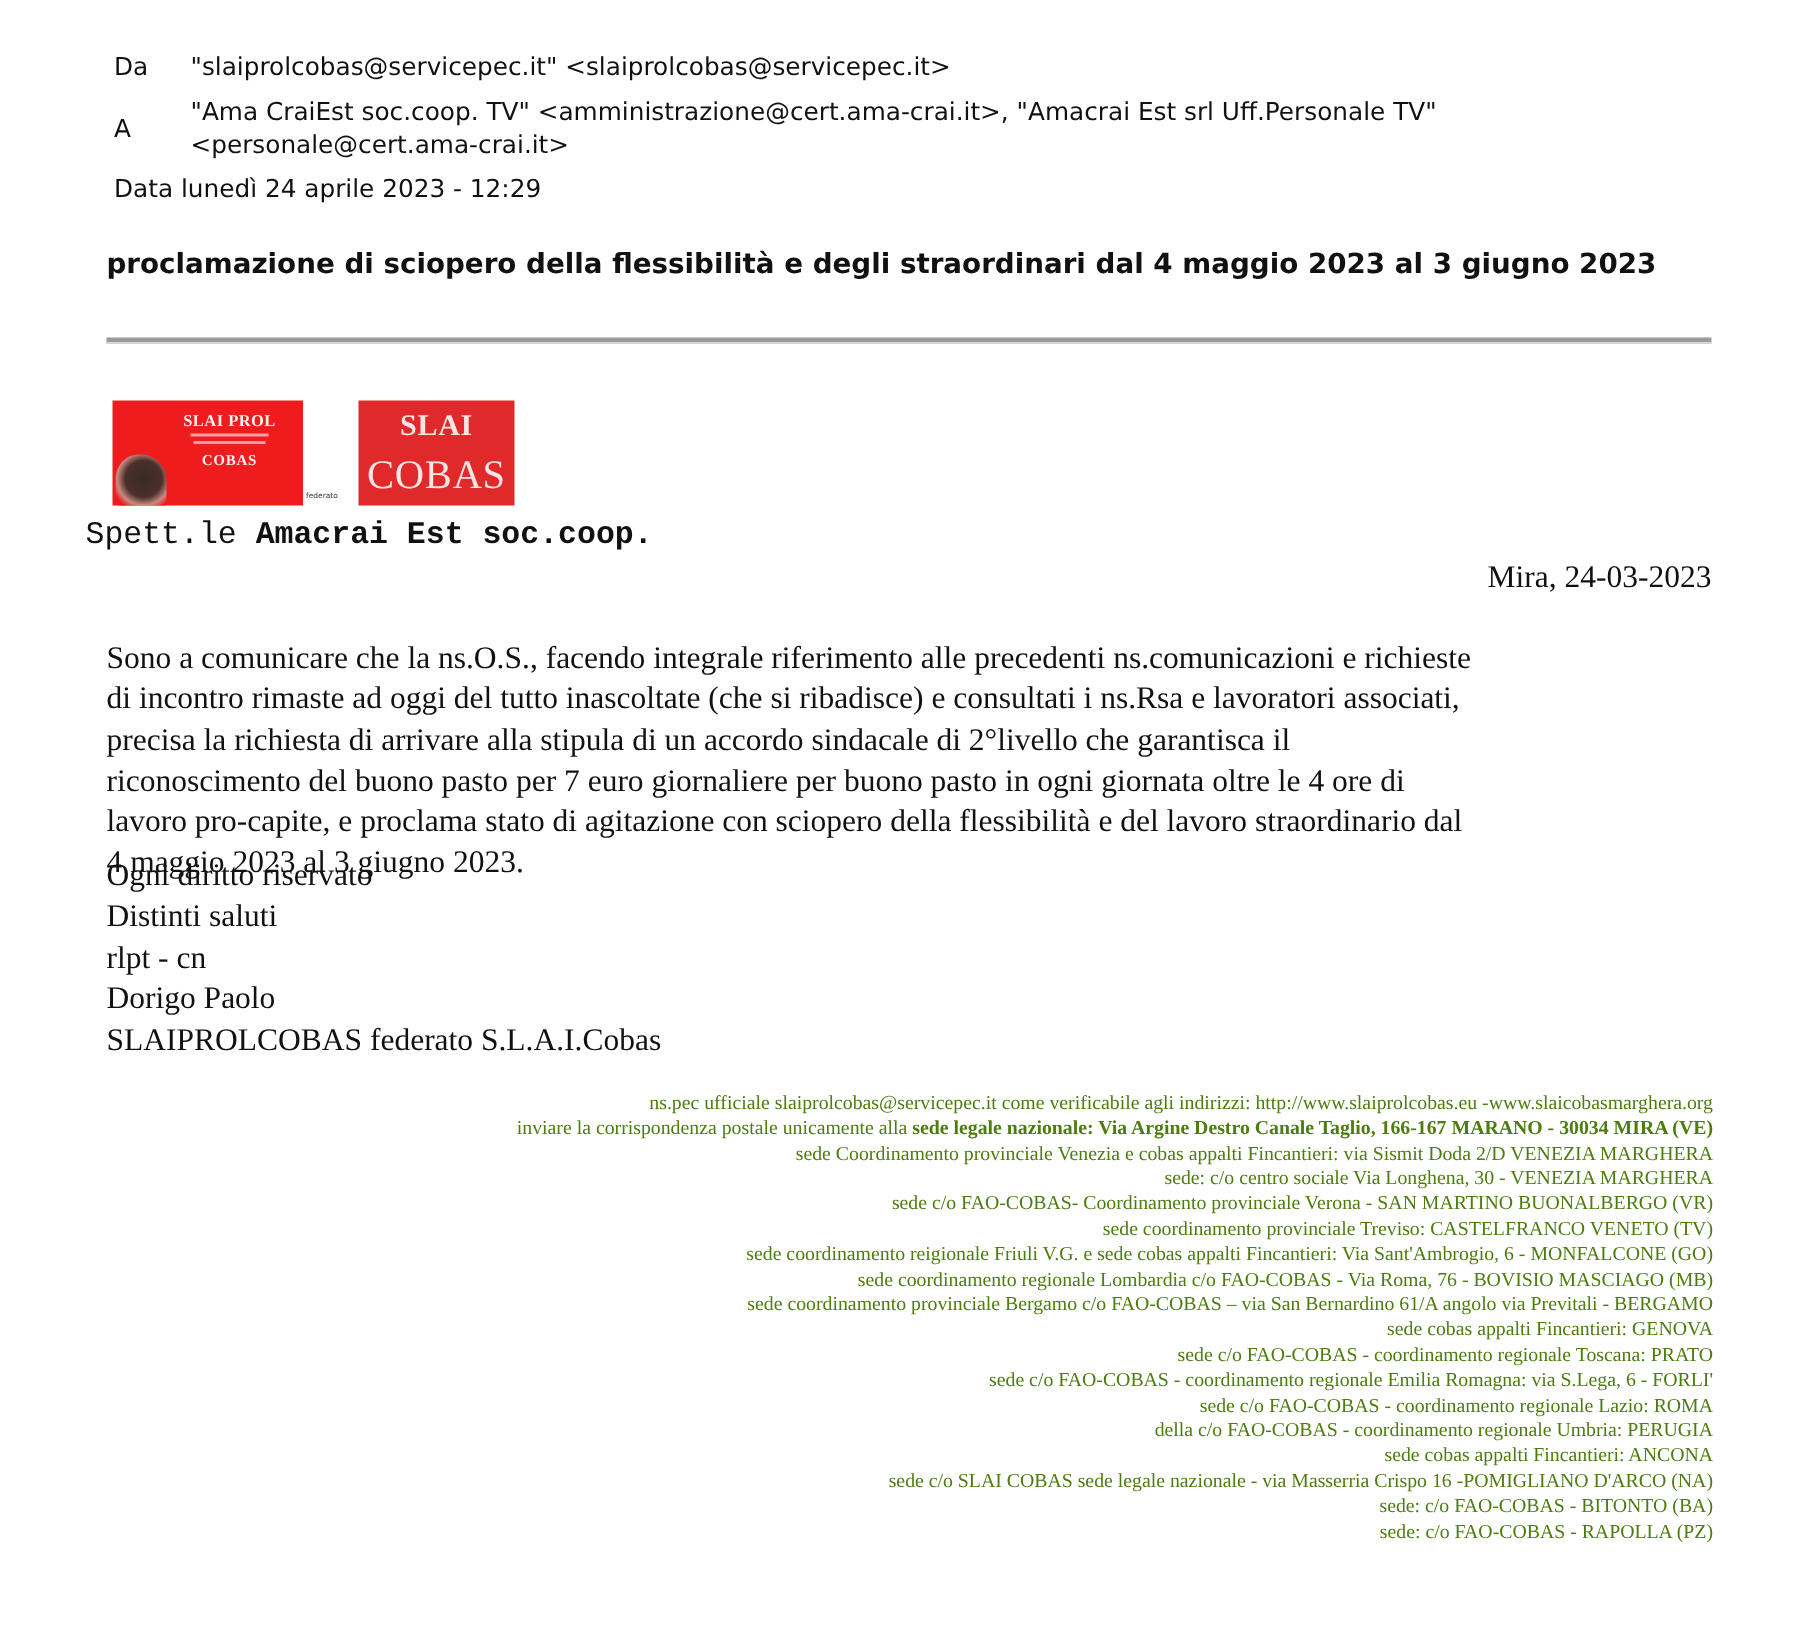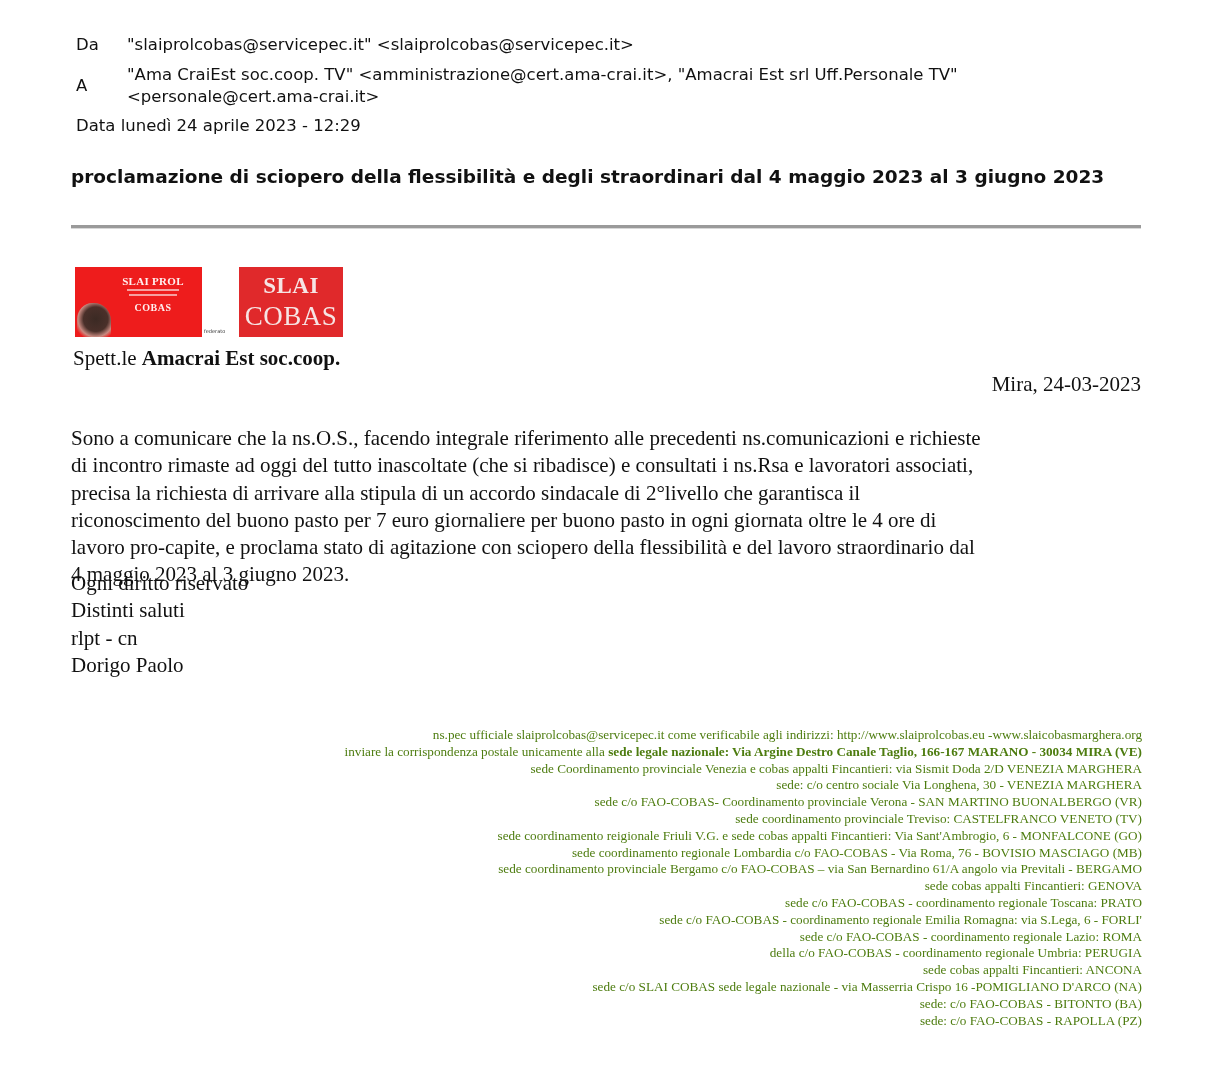--- a/index.html
+++ b/index.html
@@ -98,31 +98,31 @@
       width: 104px;
       height: 70px;
       background: #e0292b;
       overflow: hidden;
     }
     .logo2 .l1, .logo2 .l2 {
       position: absolute; left: 0; width: 104px; text-align: center;
       font-family: "Liberation Serif", serif; font-weight: bold;
       color: #f6e4e4; letter-spacing: 0.5px;
     }
-    .logo2 .l1 { top: 6px; font-size: 23px; font-family: Liberation Serif, serif; }
+    .logo2 .l1 { top: 6px; font-size: 20px; font-family: Liberation Serif, serif; }
     .logo2 .l2 { top: 34px; font-size: 27px; font-weight: normal; }
 
     
     .letter {
       font-family: "Liberation Serif", serif;
       font-size: 21px;
       color: #111;
     }
     .spett {
-      position: absolute; left: 73px; top: 345px; line-height: 26px;
+      position: absolute; left: 57px; top: 345px; line-height: 26px; font-family: Liberation Mono, monospace;
     }
     .place-date {
       position: absolute; right: 71px; top: 371px; line-height: 26px;
     }
     .body-para {
       position: absolute; left: 71px; top: 425px; width: 1080px;
       line-height: 27.3px;
     }
     .body-para .ln { display: block; white-space: nowrap; }
     .closing {
@@ -190,20 +190,21 @@
   <span class="ln">riconoscimento del buono pasto per 7 euro giornaliere per buono pasto in ogni giornata oltre le 4 ore di</span>
   <span class="ln">lavoro pro-capite,  e proclama stato di agitazione con sciopero della flessibilità  e del lavoro straordinario dal</span>
   <span class="ln">4 maggio 2023 al 3 giugno 2023.</span>
 </div>
 
 <div class="letter closing">
   <span class="ln">Ogni diritto riservato</span>
   <span class="ln">Distinti saluti</span>
   <span class="ln">rlpt - cn</span>
   <span class="ln">Dorigo Paolo</span>
+  <span class="ln">SLAIPROLCOBAS federato S.L.A.I.Cobas</span>
 </div>
 
 <div class="footer">
   <span class="fl">ns.pec ufficiale slaiprolcobas@servicepec.it come verificabile agli indirizzi: http://www.slaiprolcobas.eu -www.slaicobasmarghera.org</span>
   <span class="fl"><span>inviare la corrispondenza postale unicamente alla </span><b>sede legale nazionale: Via Argine Destro Canale Taglio, 166-167 MARANO - 30034 MIRA (VE)</b></span>
   <span class="fl">sede Coordinamento provinciale Venezia e cobas appalti Fincantieri: via Sismit Doda 2/D VENEZIA MARGHERA </span>
   <span class="fl">sede: c/o centro sociale Via Longhena, 30  - VENEZIA MARGHERA</span>
   <span class="fl">sede c/o FAO-COBAS- Coordinamento provinciale Verona - SAN MARTINO BUONALBERGO (VR)</span>
   <span class="fl">sede coordinamento provinciale Treviso: CASTELFRANCO VENETO (TV)</span>
   <span class="fl">sede coordinamento reigionale Friuli V.G. e sede cobas appalti Fincantieri: Via Sant'Ambrogio, 6 - MONFALCONE (GO)</span>

